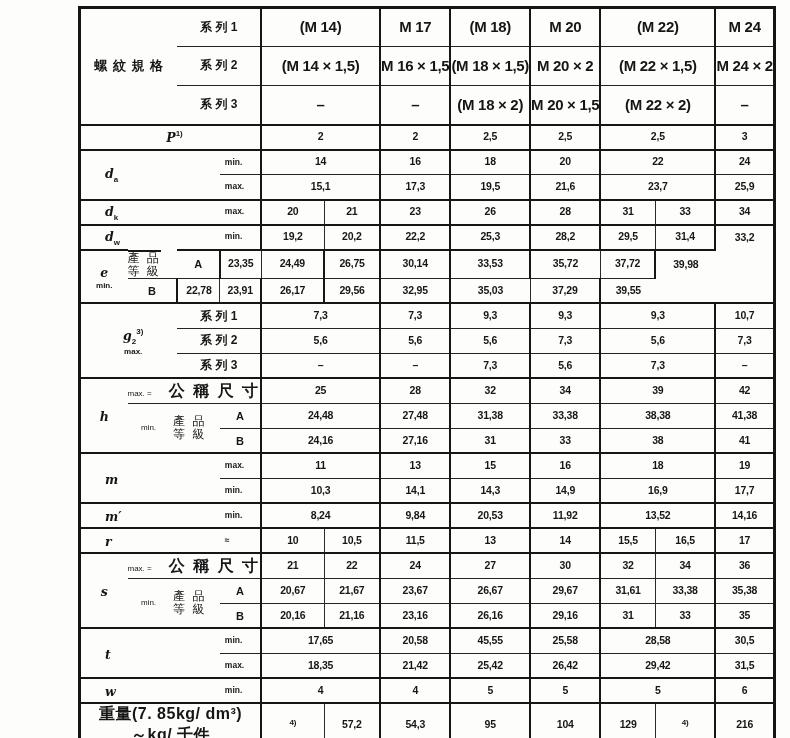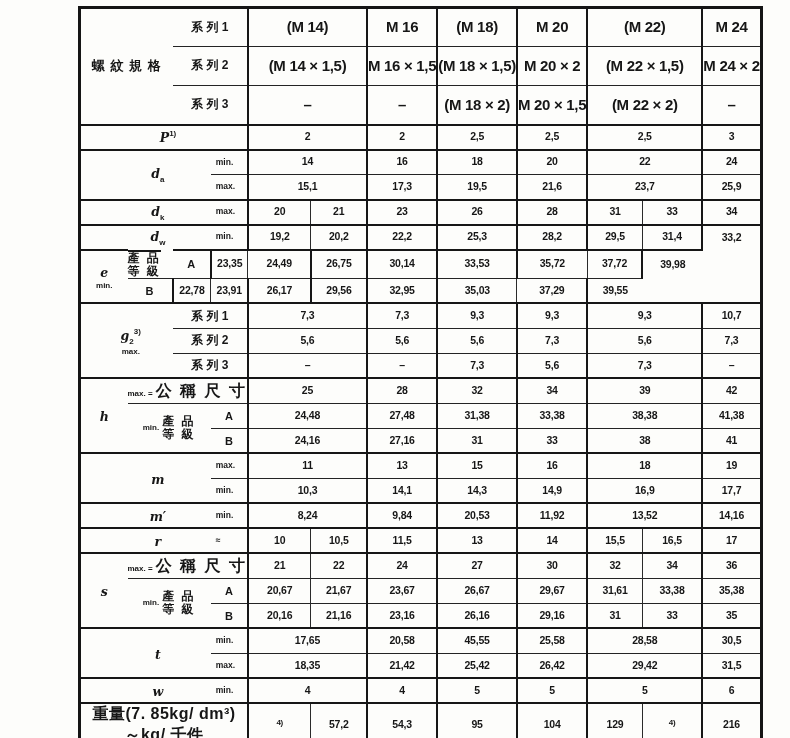--- a/index.html
+++ b/index.html
@@ -29,27 +29,27 @@
   
   td.v{font-weight:bold;font-size:10.5px;letter-spacing:-0.2px}
   tr.hdr td.v{font-size:15px;letter-spacing:-0.3px}
   
   td.lab{font-weight:bold}
   td.cnbig{font-size:13px;letter-spacing:1px}
   td.cn{font-size:12px}
   td.ab{font-size:11px}
   td.sm{font-size:8.5px;text-align:left;padding-left:5px}
   td.l8{text-align:center;padding-left:8px}
-  td.l24{text-align:center;padding-left:24px}
+  td.l24{text-align:left;padding-left:24px}
   i.s{font-family:"DejaVu Serif",serif;font-style:italic;font-weight:bold;font-size:12.5px}
   td.lab sub{font-size:8px;font-weight:bold}
   td.lab sup{font-size:8px;font-weight:bold}
   .below{font-size:8px;font-weight:bold;line-height:1;margin-top:1px}
-  .pre{font-size:8px;font-weight:bold;margin-right:3px}
-  .pg{display:inline-block;font-size:12px;font-weight:bold;line-height:1.1;letter-spacing:2px;text-align:center}
+  .pre{font-size:8px;font-weight:normal;margin-right:17px}
+  .pg{display:inline-block;font-size:12px;font-weight:normal;line-height:1.1;letter-spacing:2px;text-align:center}
   .mp{display:inline-flex;align-items:center}
   td.nom .cnt{font-size:16px;letter-spacing:2px}
   td.wtl{font-size:16px;line-height:1.3;letter-spacing:.5px}
   sup.fn{font-size:8px;font-weight:bold}
 </style>
 </head>
 <body>
 
 <div id="sheet">
   <table id="spec">
@@ -65,21 +65,21 @@
       <col style="width:56px">
         <col style="width:55px">
         <col style="width:60px">
         <col style="width:59px">
     </colgroup>
     <tbody>
         <tr class="hdr">
           <td class="lab cnbig cnbig" colspan="2" rowspan="3">螺 紋 規 格</td>
           <td class="lab cn cn" colspan="2">系 列 1</td>
           <td class="v mj" colspan="2">(M 14)</td>
-          <td class="v mj">M 16</td>
+          <td class="v mj">M 17</td>
           <td class="v mj">(M 18)</td>
           <td class="v mj">M 20</td>
           <td class="v mj" colspan="2">(M 22)</td>
           <td class="v mj">M 24</td>
         </tr>
         <tr class="hdr">
           <td class="lab cn cn" colspan="2">系 列 2</td>
           <td class="v mj" colspan="2">(M 14 × 1,5)</td>
           <td class="v mj">M 16 × 1,5</td>
           <td class="v mj">(M 18 × 1,5)</td>

